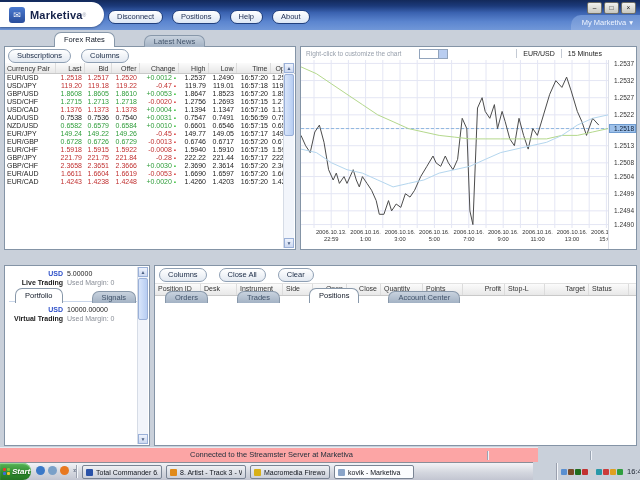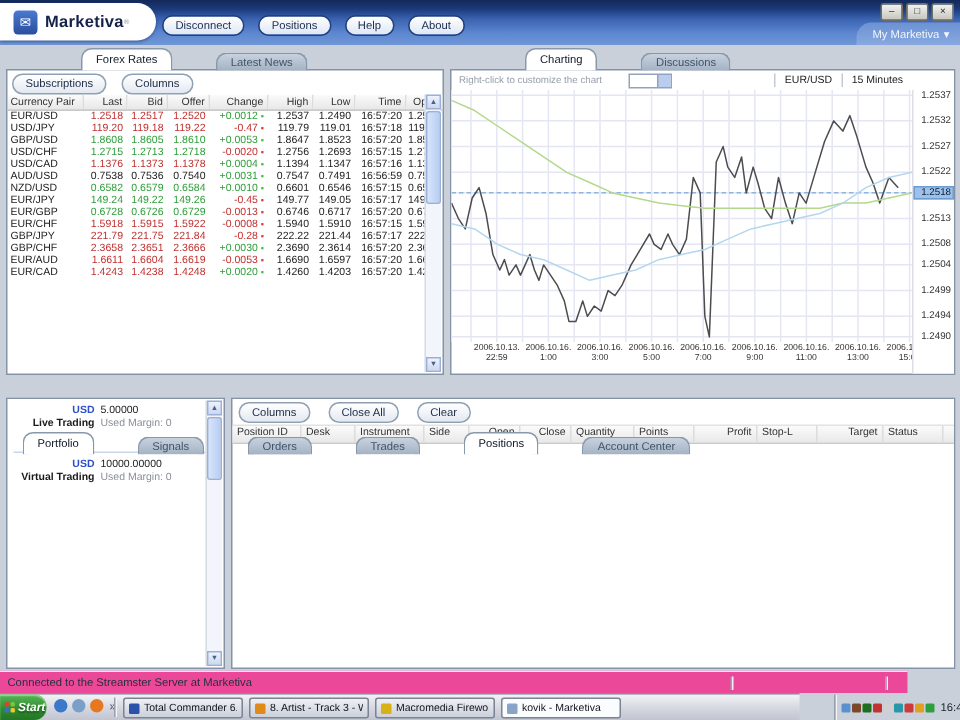--- a/index.html
+++ b/index.html
@@ -78,22 +78,22 @@
   .acct-div{height:1px;background:#c9d6ea;margin:14px 4px 3px 4px;}
   
   #positions-panel{left:154px;top:252px;width:483px;height:194px;}
   .pos-toolbar{position:absolute;left:4px;top:2px;display:flex;gap:12px;}
   .pos-header{position:absolute;left:0;top:17px;right:0;height:11px;display:flex;
     background:linear-gradient(#fbfbfb,#e8e8e8);border-top:1px solid #e2e2e2;border-bottom:1px solid #c9c9c9;}
   .ph{box-sizing:border-box;border-right:1px solid #dcdcdc;font-size:7px;color:#333;line-height:10px;
     padding:0 3px;overflow:hidden;white-space:nowrap;}
   .ph.r{text-align:right;}
   
-  .statusbar{position:absolute;left:0;top:447px;width:605px;height:15px;background:#ec4899;
-    border-top:1px solid #e8ecf2;font-size:7.5px;color:#24303c;line-height:14px;padding-left:5px;box-sizing:border-box;}
+  .statusbar{position:absolute;left:0;top:447px;width:538px;height:15px;background:#fca5a5;
+    border-top:1px solid #e8ecf2;font-size:7.5px;color:#24303c;line-height:14px;padding-left:5px;box-sizing:border-box;text-align:center;}
   .status-div{position:absolute;top:3px;width:1px;height:9px;background:#9aa4b2;box-shadow:1px 0 0 #eef2f8;}
   
   .taskbar{position:absolute;left:0;top:462px;width:533px;height:18px;
     background:linear-gradient(#f2f3f7 0%,#d4d7df 55%,#c2c5d1 100%);border-top:1px solid #8a8d98;box-sizing:border-box;}
   .start-btn{position:absolute;left:0;top:0;width:31px;height:17px;border-radius:0 8px 8px 0;
     background:linear-gradient(#58b558,#2d8a2d 60%,#247524);display:flex;align-items:center;gap:2px;
     padding-left:3px;box-sizing:border-box;box-shadow:inset 0 1px 1px #9adf9a;}
   .flag{width:7px;height:7px;display:grid;grid-template-columns:3px 3px;grid-template-rows:3px 3px;gap:1px;}
   .flag i{border-radius:1px;}
   .start-label{color:#fff;font-size:8px;font-weight:bold;font-style:italic;text-shadow:0 1px 1px #1c5c1c;}
@@ -336,24 +336,20 @@
       </div>
       <div class="sb" id="rates-sb" style="right:1px;top:16px;bottom:1px;">
           <div class="sb-btn">▲</div>
           <div class="sb-thumb" style="top: 11px; height: 62px;"></div>
           <div class="sb-btn" style="position: absolute; bottom: 0px; left: 0px; right: 0px;">▼</div>
         </div>
     </div>
   </div>
 
   <div class="panel" id="chart-panel">
-    <div class="tabs" id="chart-tabs">
-        <div class="tab active">Charting</div>
-        <div class="tab">Discussions</div>
-      </div>
     <div class="panel-body">
       <div class="chart-toolbar">
         <span class="hint">Right-click to customize the chart</span>
         <span class="combo">
           <span class="combo-btn"></span>
         </span>
         <span class="chart-info">
           <span class="sep"></span>
           <span class="ci">EUR/USD</span>
           <span class="sep"></span>

